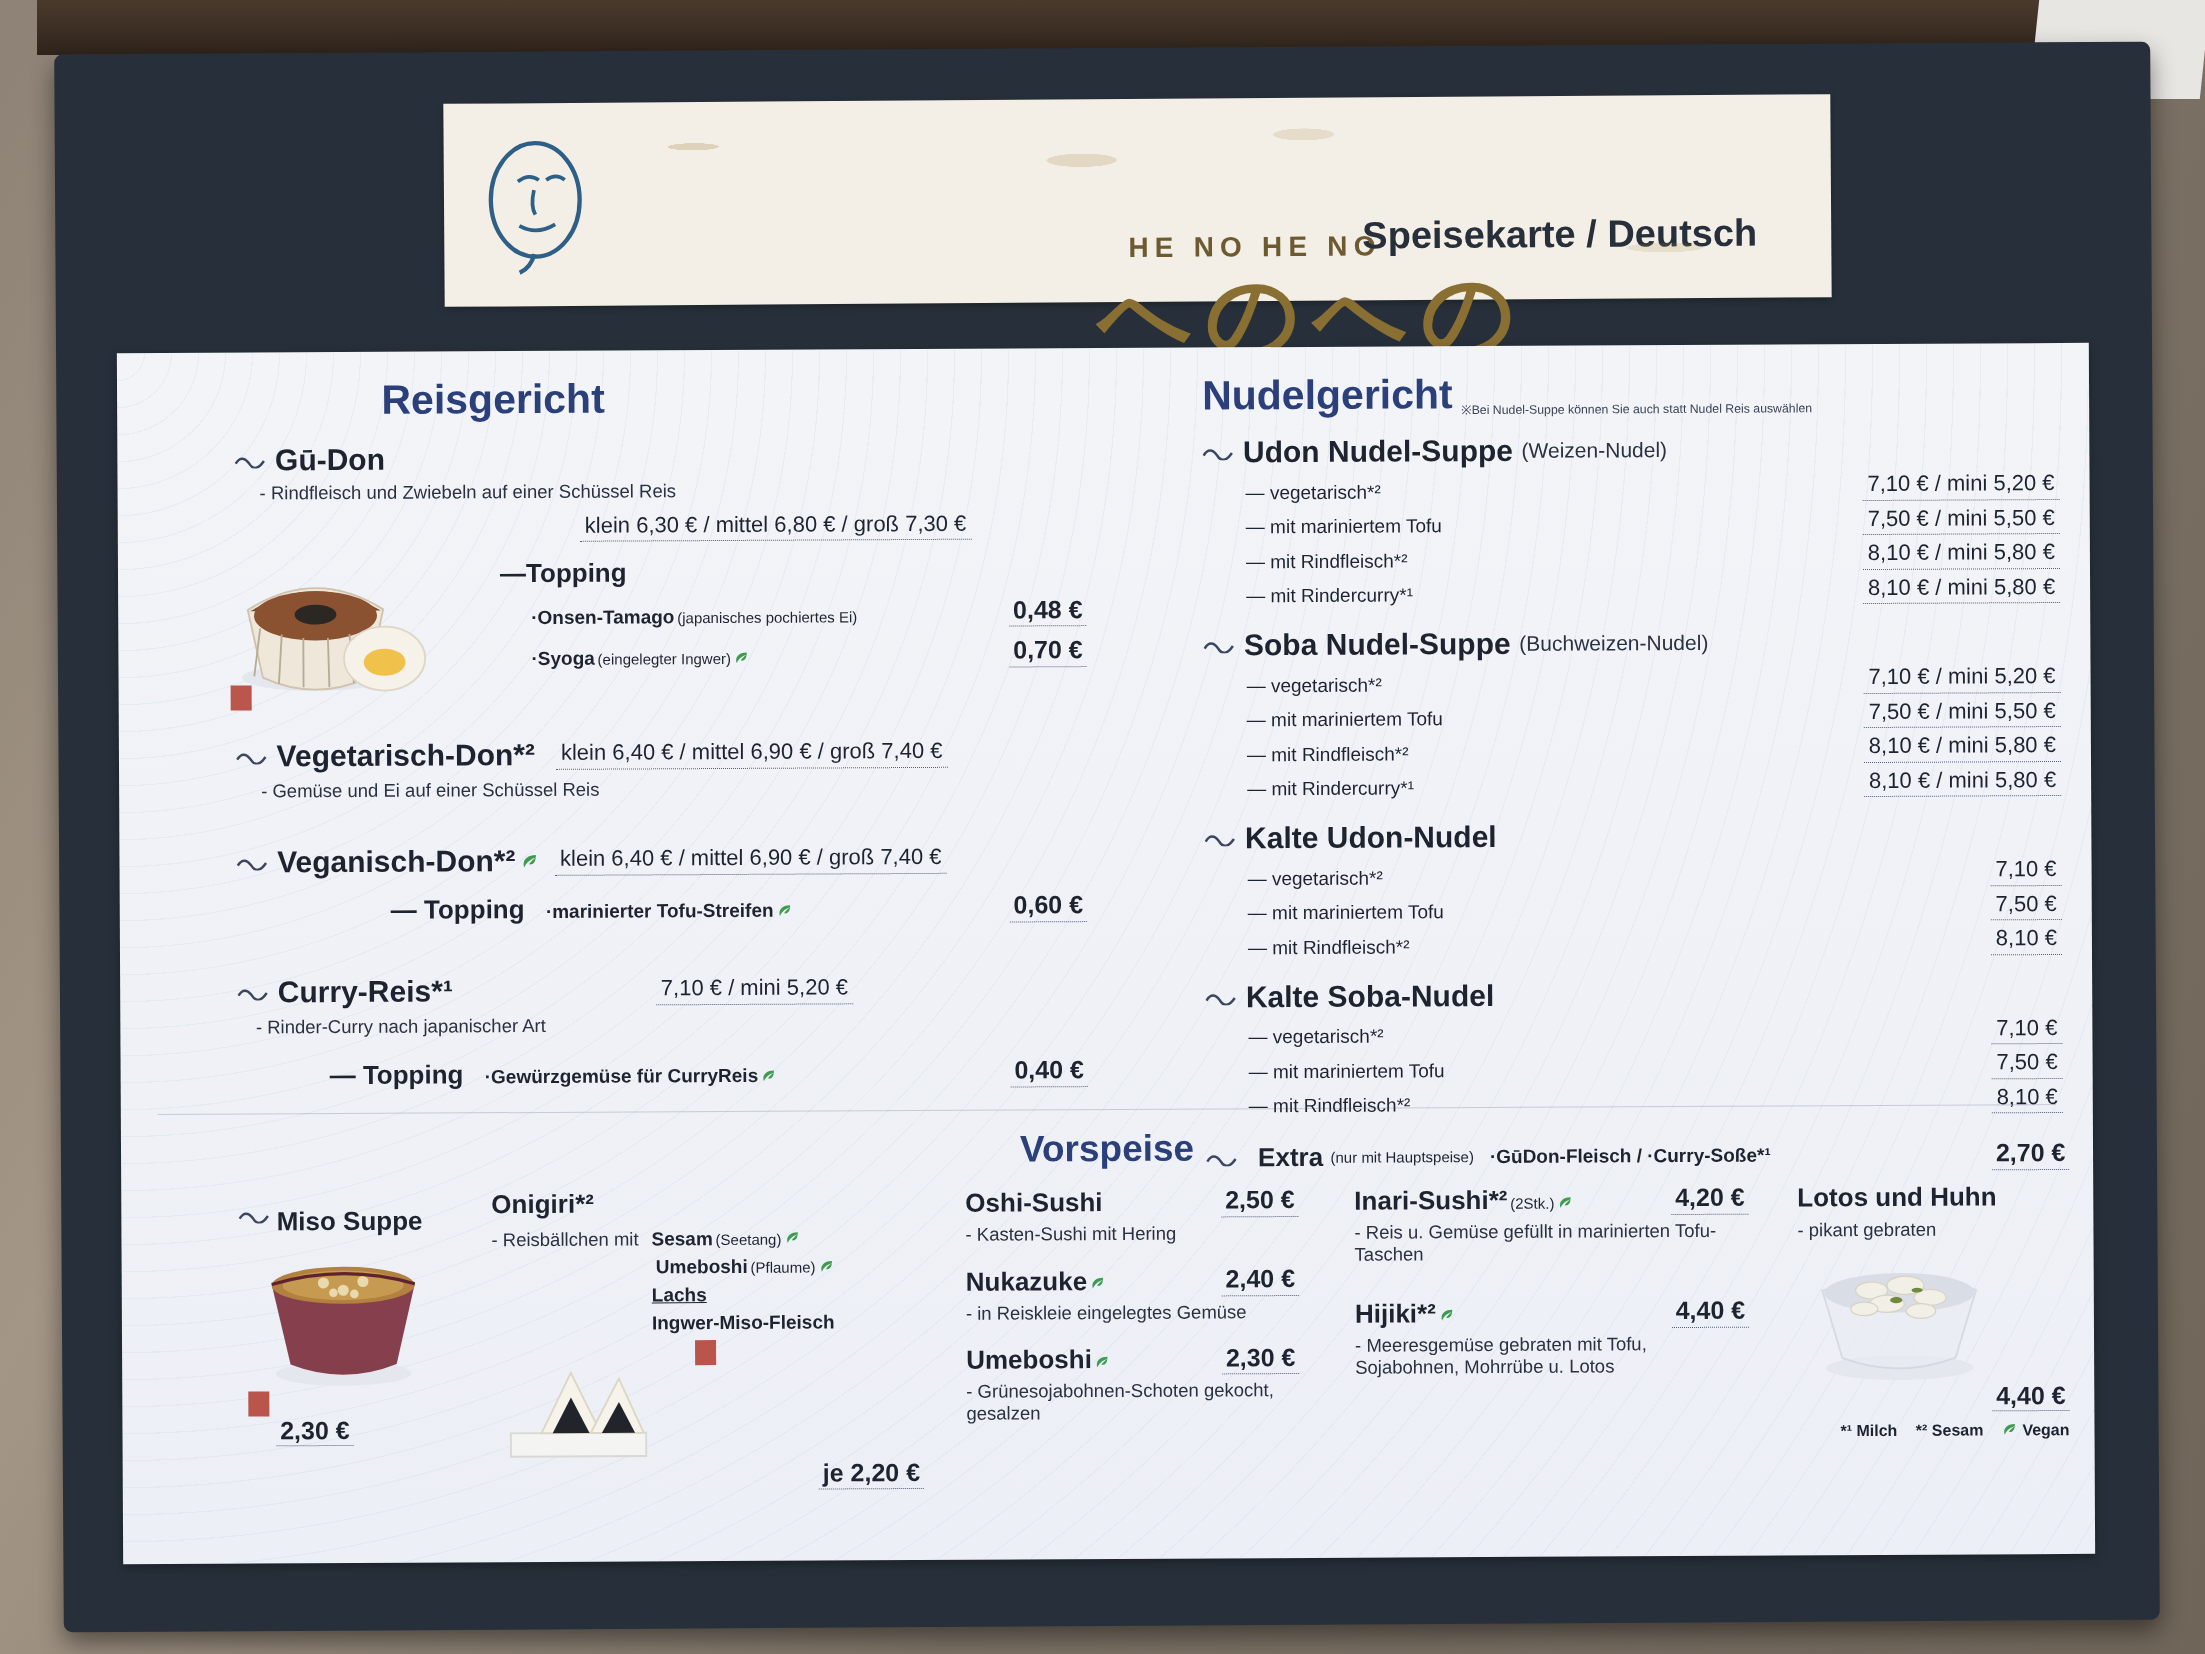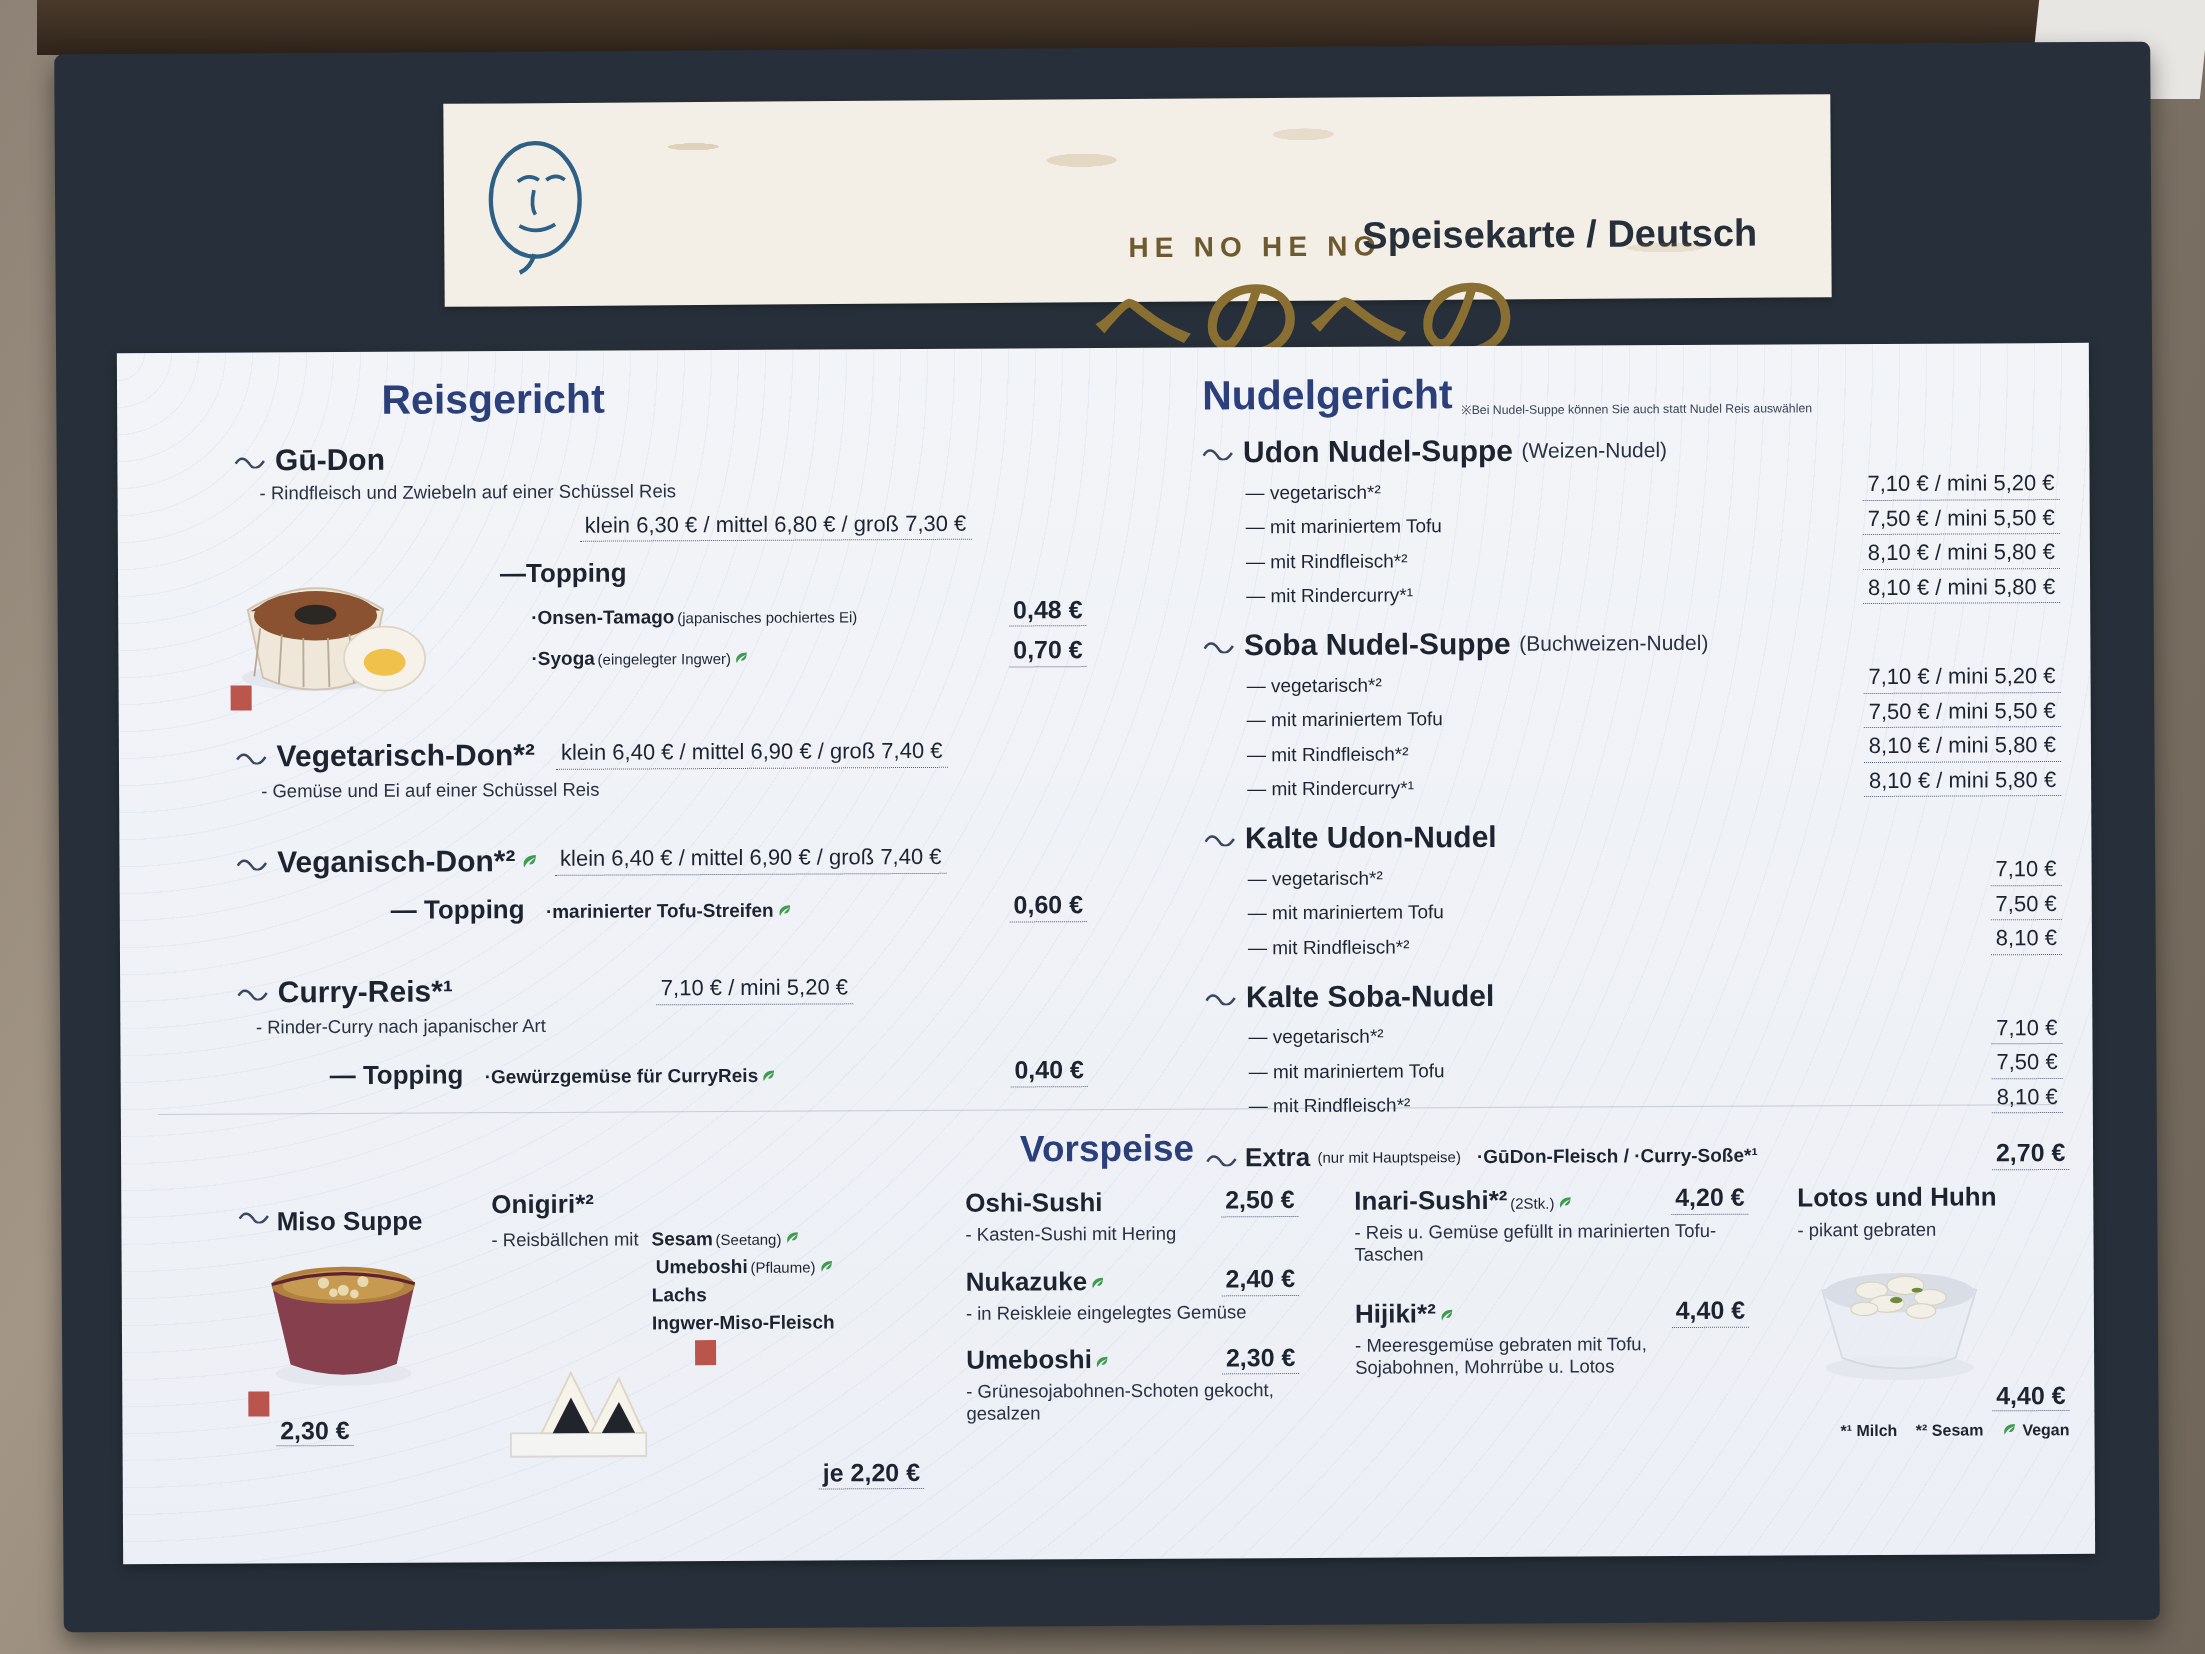--- a/index.html
+++ b/index.html
@@ -310,21 +310,21 @@
           <span class="opt">— mit Rindfleisch*²</span>
           <span class="priceline">8,10 €</span>
         </div>
     </div>
 
     <div class="row" style="margin-top:25px;width:863px;align-items:center;">
       <div style="display:flex;align-items:center;">
         <svg width="32" height="16" viewBox="0 0 52 26">
             <path d="M2 18 q10 -16 22 0 q10 16 24 -4" stroke="#3c4660" stroke-width="4" fill="none"></path>
           </svg>
-        <span class="dish-sm" style="margin-left:7px;text-align:right;">Extra</span>
+        <span class="dish-sm" style="margin-left:20px;text-align:right;">Extra</span>
         <span class="tiny" style="margin-left:7.4px;">(nur mit Hauptspeise)</span>
         <span class="opt" style="margin-left:16px;font-weight:bold;">·GūDon-Fleisch / ·Curry-Soße*¹</span>
       </div>
       <span class="price">2,70 €</span>
     </div>
   </div>
 
   <div class="divider" style="top:761px;"></div>
   <div style="position:absolute;left:0;right:0;top:780px;">
     <div class="vorspeise-title">Vorspeise</div>
@@ -367,21 +367,21 @@
           <svg class="leaf" viewBox="0 0 24 24">
               <path d="M20 4C10 4 4 9 4 16c0 2 1 4 1 4s2-9 15-13c0 0-6 4-9 9 5 1 9-2 9-12z" fill="#3e9b4f"></path>
             </svg>
         </div>
         <div style="margin-top:6.2px;text-align:right;"><span class="opt" style="font-weight:bold;">Umeboshi</span>
           <span class="tiny">(Pflaume)</span>
           <svg class="leaf" viewBox="0 0 24 24">
               <path d="M20 4C10 4 4 9 4 16c0 2 1 4 1 4s2-9 15-13c0 0-6 4-9 9 5 1 9-2 9-12z" fill="#3e9b4f"></path>
             </svg>
         </div>
-        <div style="margin-top:6.2px;"><span class="opt" style="font-weight:bold;">Lachs</span></div>
+        <div style="margin-top:6.2px;"><span class="opt" style="font-weight:bold;text-decoration:underline;">Lachs</span></div>
         <div style="margin-top:6.2px;"><span class="opt" style="font-weight:bold;">Ingwer-Miso-Fleisch</span></div>
       </div>
     </div>
     <svg width="160" height="123" style="margin-left:6.2px;margin-top:6.2px;" viewBox="0 0 260 200">
       <rect x="20" y="150" width="220" height="38" fill="#f4f4f2" stroke="#d8d8d4" stroke-width="3"></rect>
       <path d="M70 150 L118 52 L166 150 Z" fill="#f6f3ea" stroke="#ddd6c6" stroke-width="3"></path>
       <path d="M88 150 L118 92 L148 150 Z" fill="#21252b"></path>
       <path d="M150 150 L196 62 L236 150 Z" fill="#f6f3ea" stroke="#ddd6c6" stroke-width="3"></path>
       <path d="M168 150 L196 100 L222 150 Z" fill="#21252b"></path>
     </svg>

